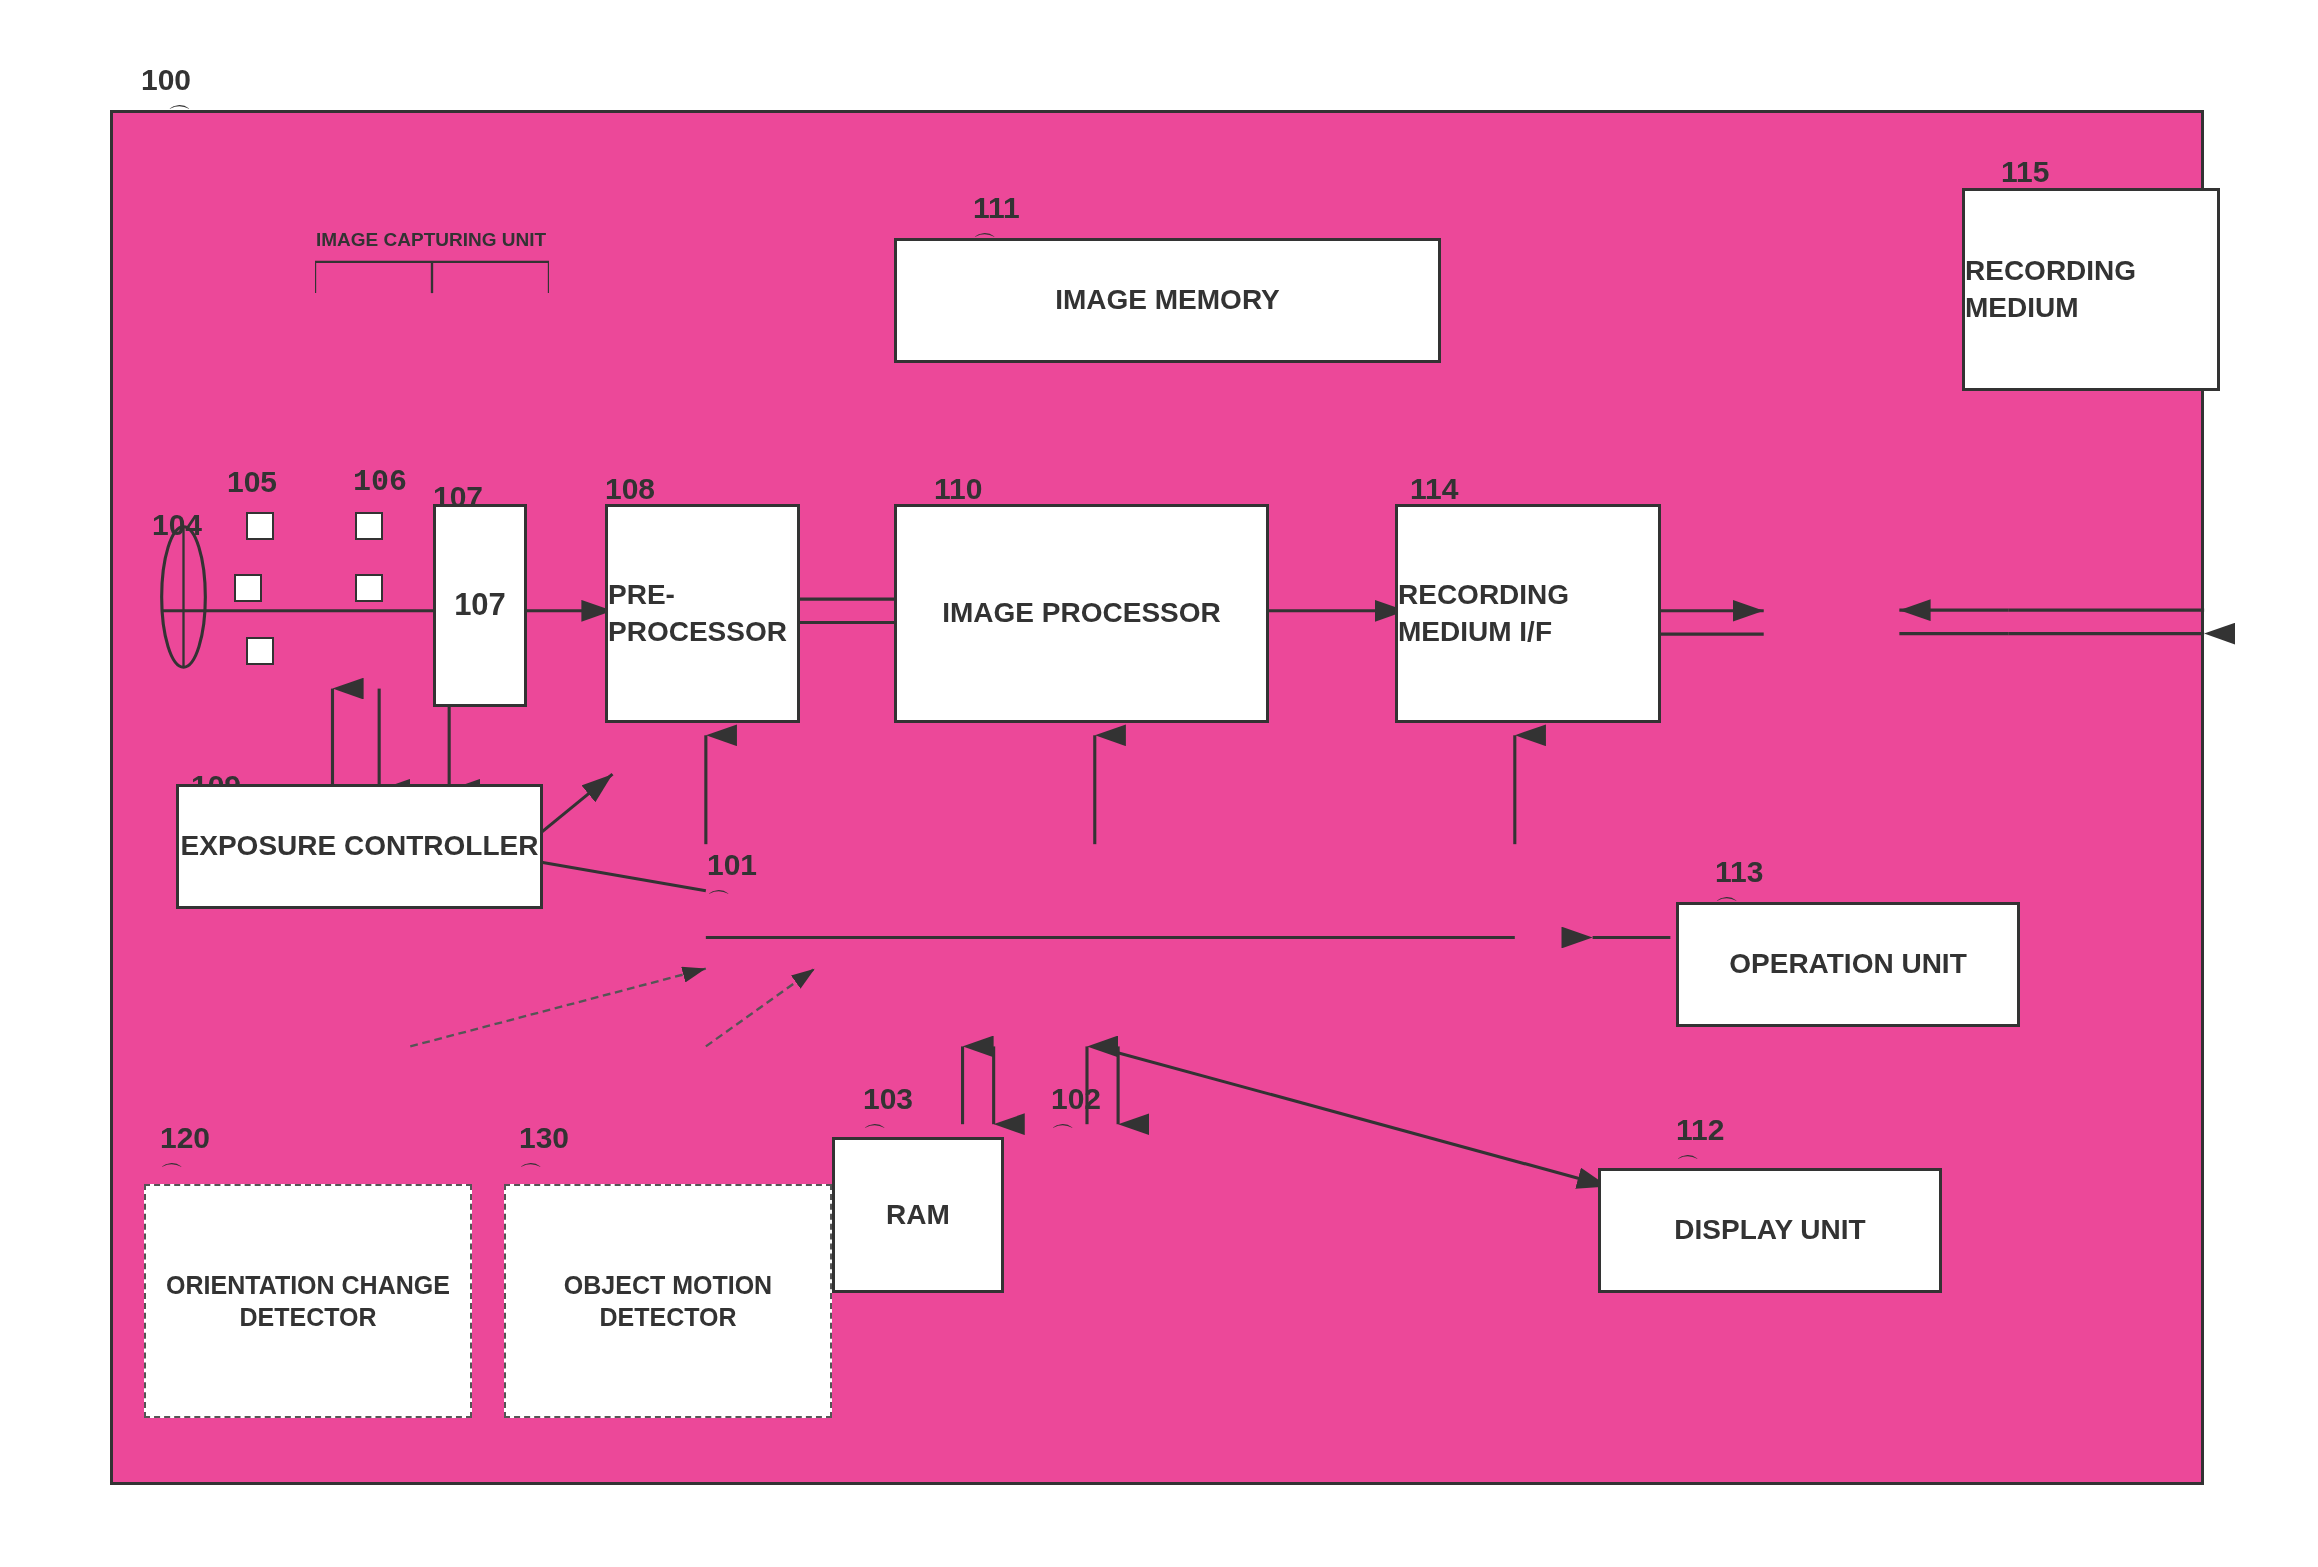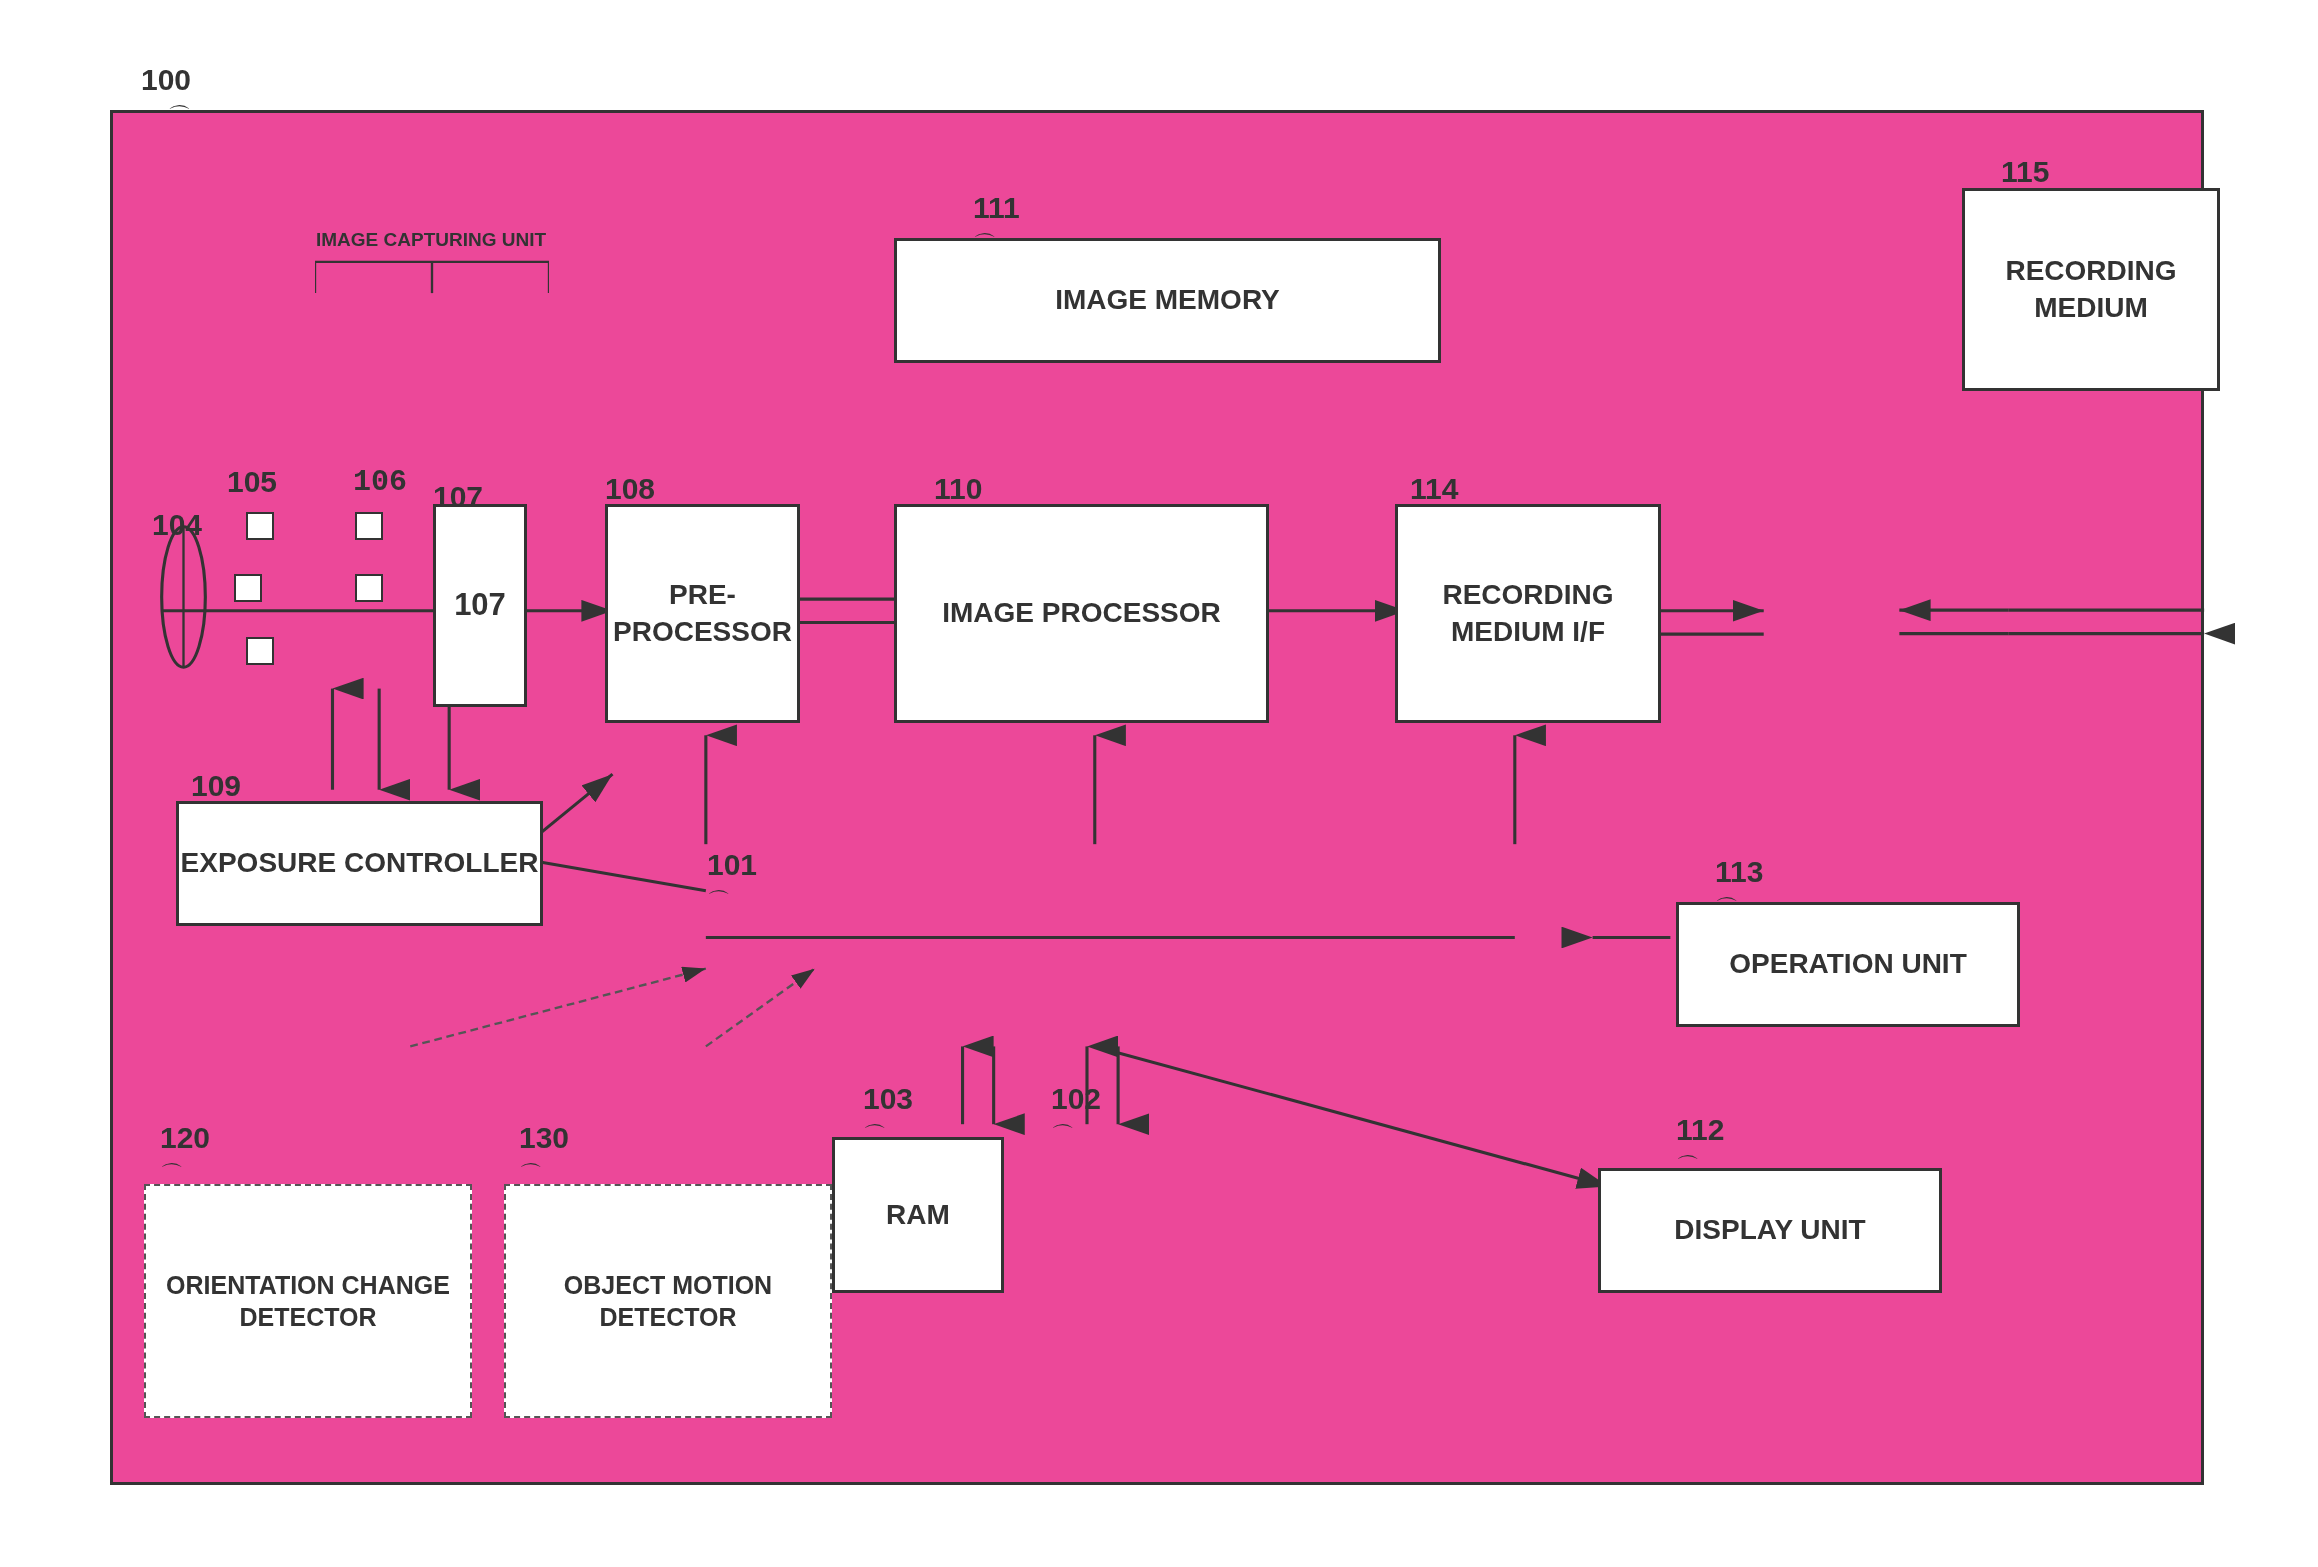--- a/index.html
+++ b/index.html
@@ -45,21 +45,21 @@
     }
 
     
     .comp-box {
       position: absolute;
       border: 3.1px solid #333;
       background: #fff;
       display: flex;
       align-items: center;
       justify-content: center;
-      text-align: center;
+      text-align: left;
     }
 
     .comp-box .label {
       font-size: 28px;
       font-weight: bold;
       color: #333;
       line-height: 1.3;
     }
 
     
@@ -265,21 +265,21 @@
       <span>114</span>
     </div>
     <div class="comp-box" style="top:391px; left:1282px; width:266px; height:219px;">
       <span class="label">RECORDING
 MEDIUM I/F</span>
     </div>
 
     <div class="ref-label" style="top: 656px; left: 78px;">
       <span>109</span>
     </div>
-    <div class="comp-box" style="top:688px; left:63px; width:367px; height:125px;">
+    <div class="comp-box" style="top:671px; left:63px; width:367px; height:125px;">
       <span class="label">EXPOSURE CONTROLLER</span>
     </div>
 
     <div class="ref-label" style="top: 735px; left: 594px;">
       <span>101</span><br><span class="squiggle">⌒</span>
     </div>
 
     <div class="ref-label" style="top: 742px; left: 1602px;">
       <span>113</span><br><span class="squiggle">⌒</span>
     </div>

